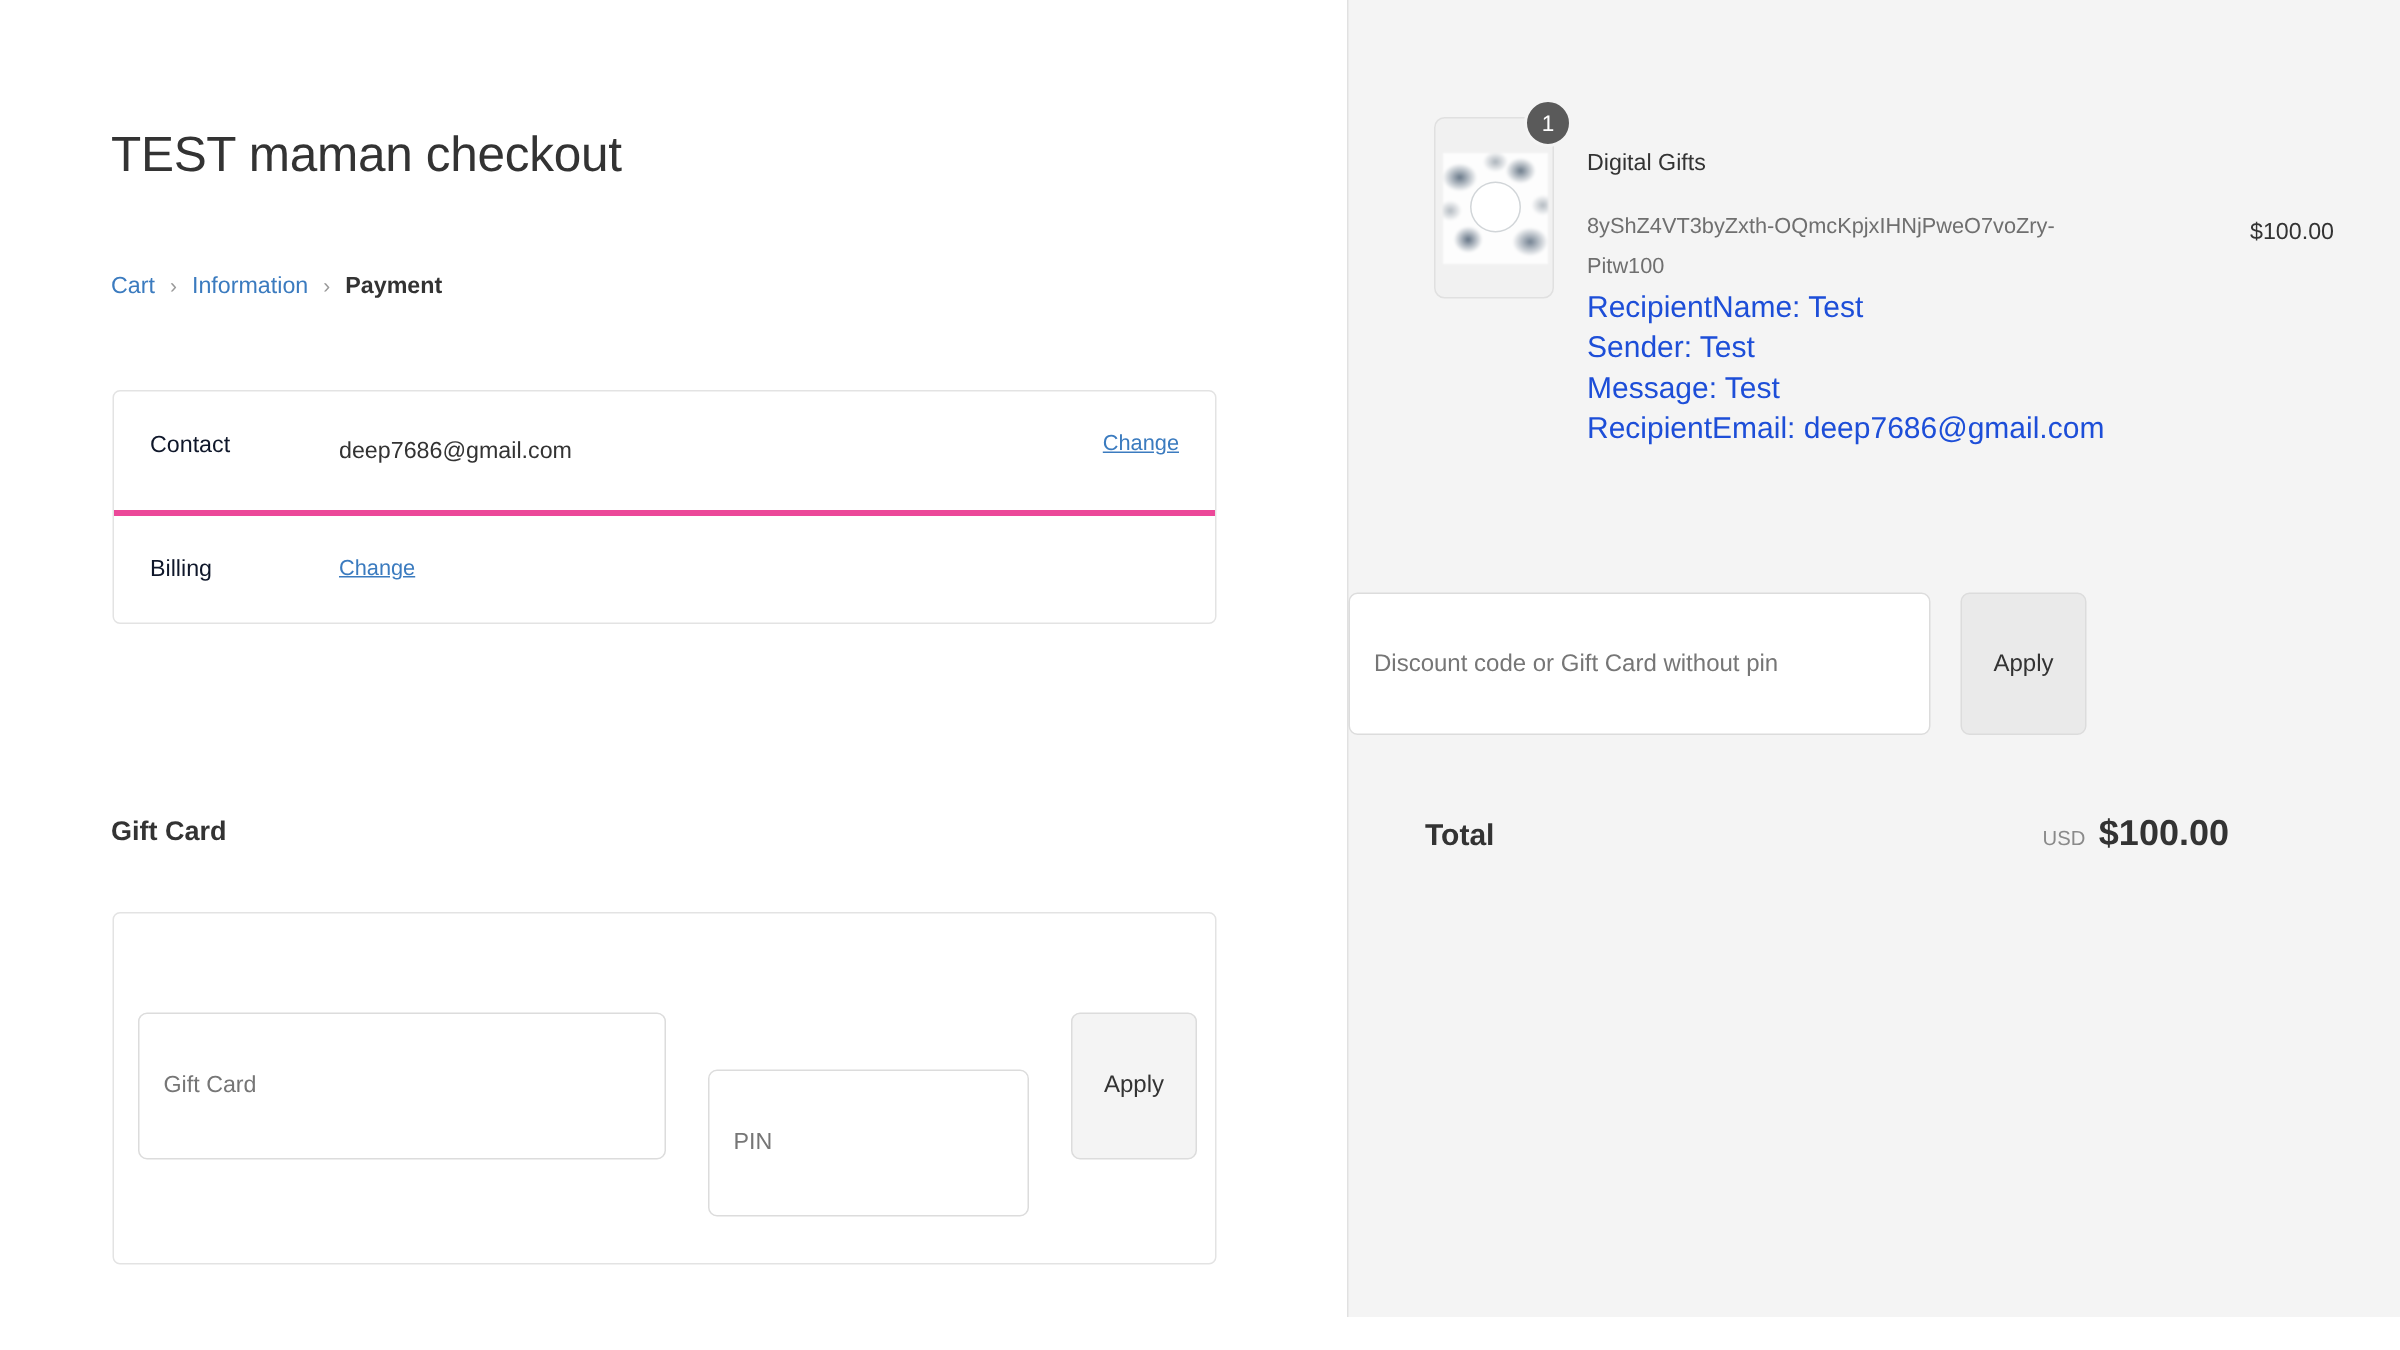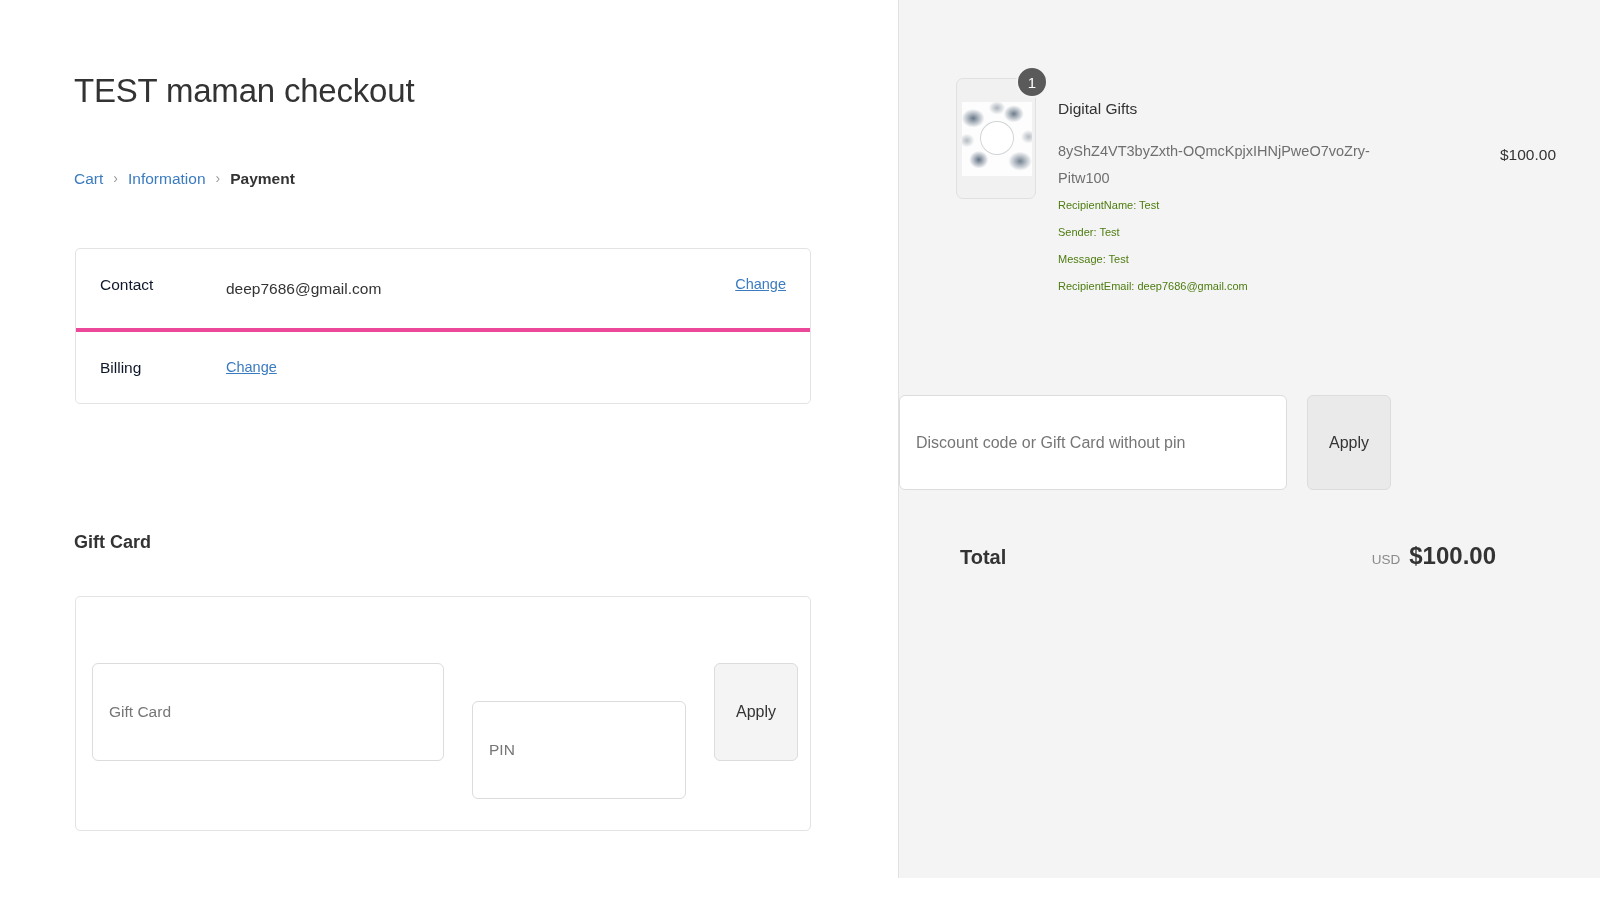--- a/index.html
+++ b/index.html
@@ -15,21 +15,21 @@
   .page {
     position: relative;
     width: 1600px;
     height: 900px;
     background: #ffffff;
   }
 
   
   .main-col {
     position: absolute;
-    left: 0; top: 0;
+    left: 0; top: 12px;
     width: 898px;
     height: 780px;
     background: #ffffff;
   }
 
   .page-title {
     position: absolute;
     left: 74px;
     top: 72px;
     font-size: 33px;
@@ -242,22 +242,22 @@
     color: #333333;
     margin-bottom: 20px;
   }
   .item-variant {
     font-size: 14.5px;
     color: #6f6f6f;
     line-height: 27px;
     max-width: 336px;
   }
   .item-prop {
-    font-size: 11px;
-    color: #4d7c0f;
+    font-size: 20px;
+    color: #1d4ed8;
     line-height: 27px;
   }
   .item-price {
     flex: 0 0 auto;
     padding-top: 68px;
     font-size: 15.5px;
     color: #333333;
     white-space: nowrap;
   }
 
@@ -291,21 +291,21 @@
     background: #eaeaea;
     font-family: "Liberation Sans", sans-serif;
     font-size: 16px;
     color: #333333;
     cursor: pointer;
   }
 
   
   .total-row {
     position: absolute;
-    left: 61px;
+    left: 51px;
     top: 542px;
     width: 536px;
     display: flex;
     align-items: baseline;
     justify-content: space-between;
   }
   .total-label {
     font-size: 20px;
     font-weight: 700;
     color: #333333;

